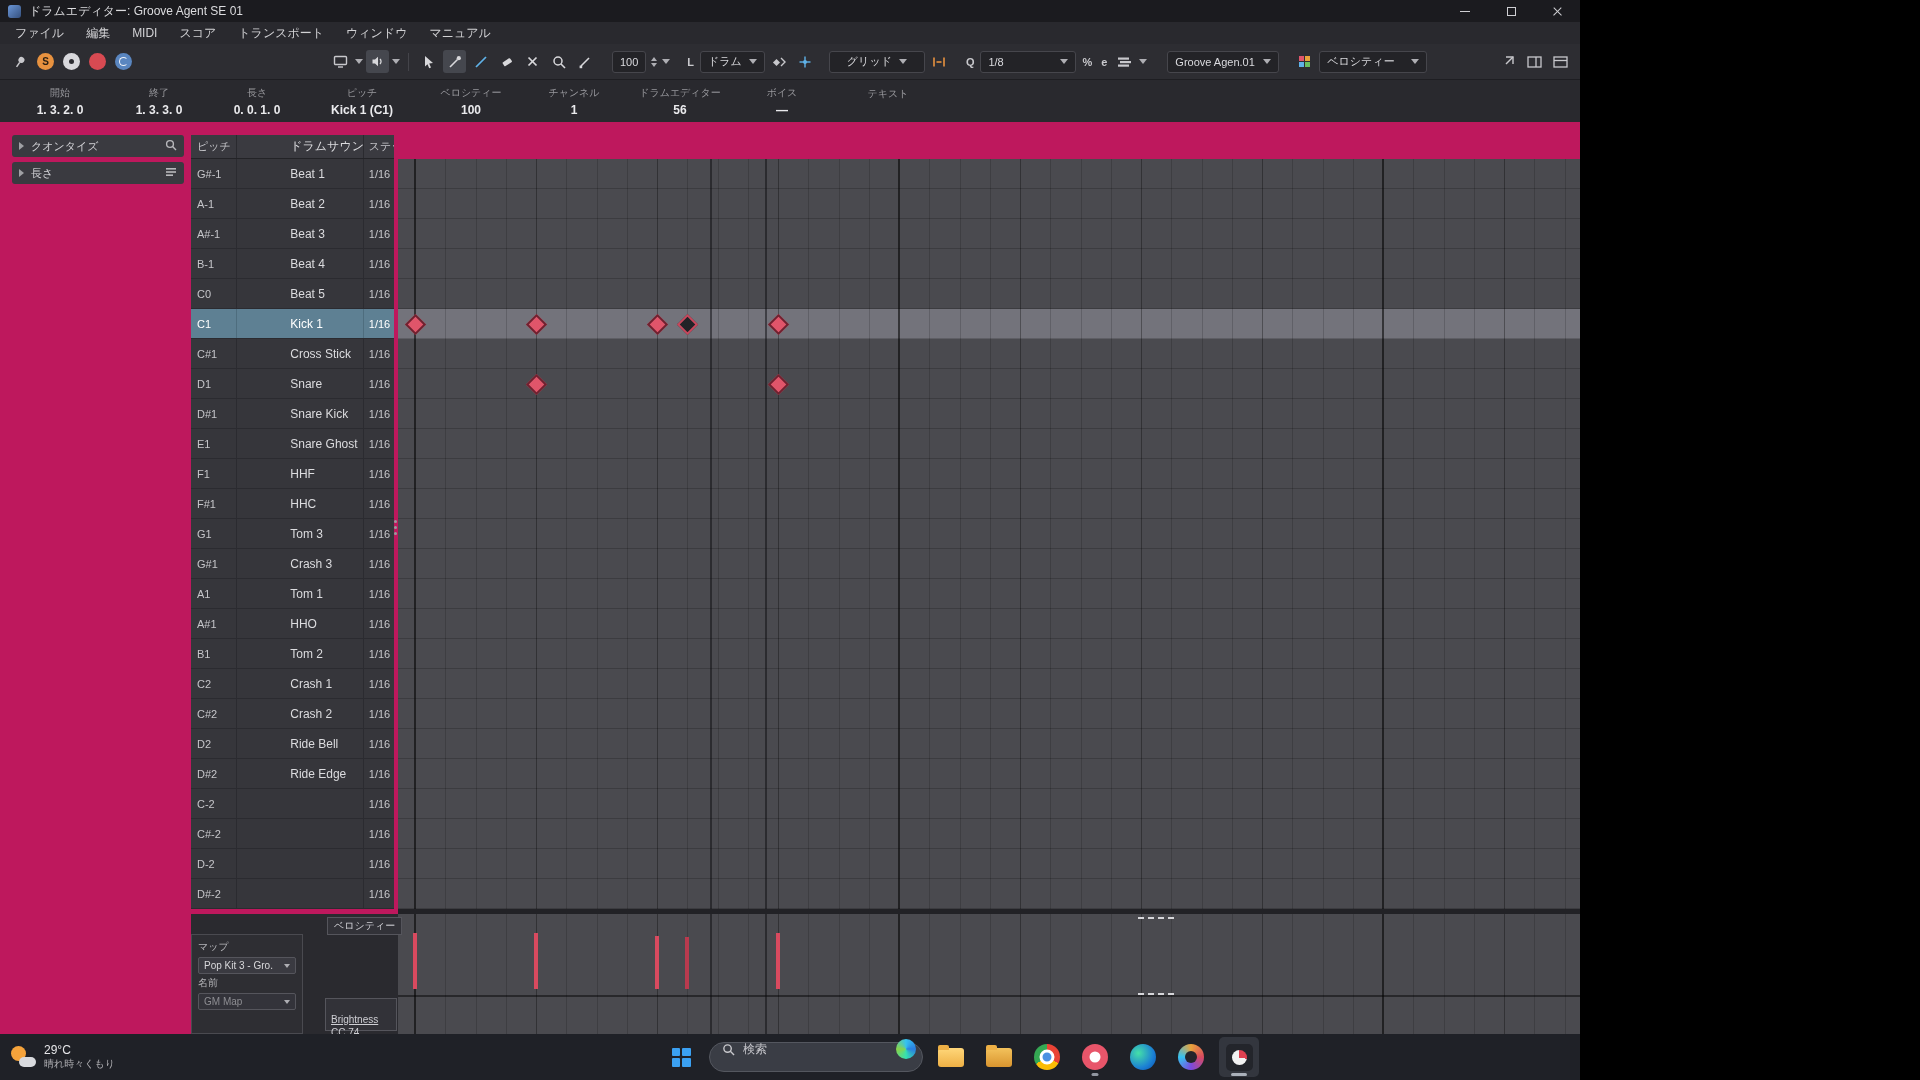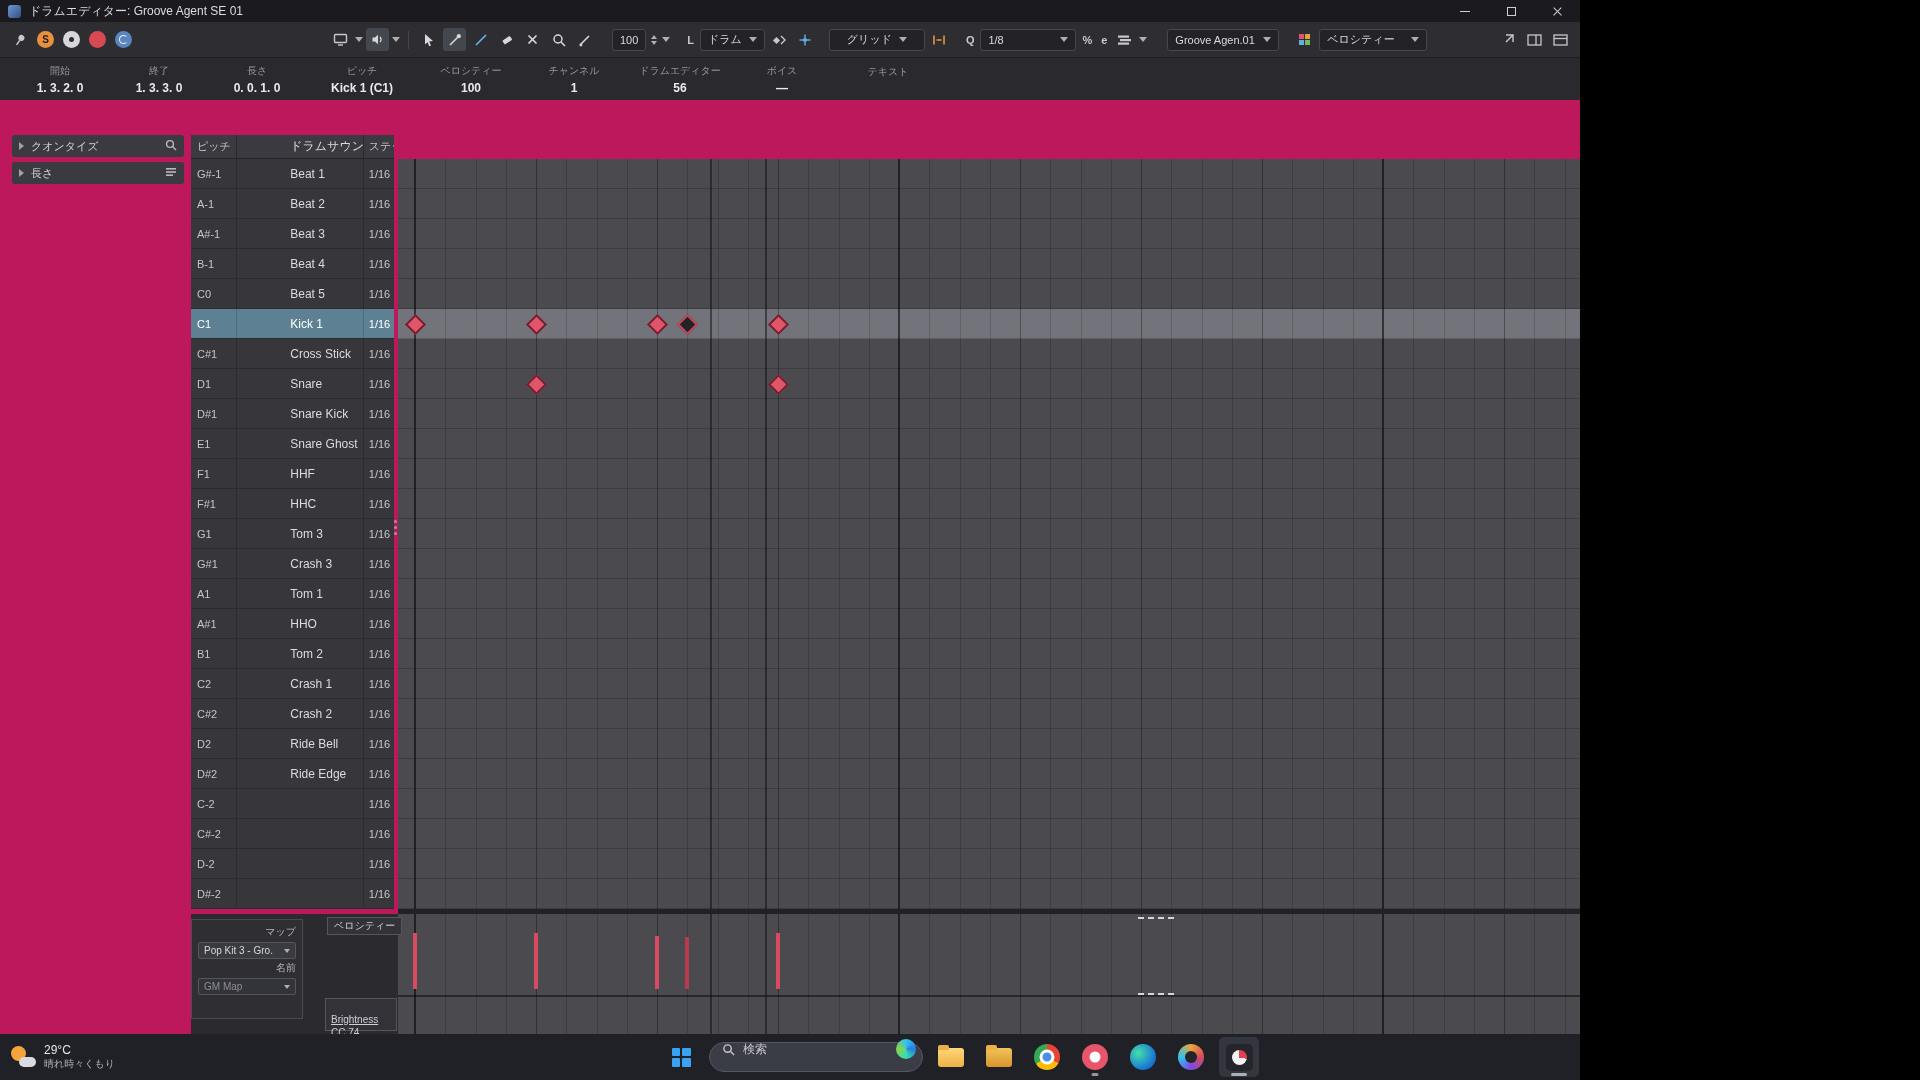--- a/index.html
+++ b/index.html
@@ -95,21 +95,21 @@
 
   
   .vscroll{position:absolute;left:1893px;top:135px;width:15px;height:899px;background:#26262a;border-left:1px solid #1a1a1e;}
   .vs-up{position:absolute;left:3px;top:6px;width:0;height:0;border-left:4.5px solid transparent;border-right:4.5px solid transparent;border-bottom:6px solid #8b8b90;}
   .vs-dn{position:absolute;left:3px;bottom:6px;width:0;height:0;border-left:4.5px solid transparent;border-right:4.5px solid transparent;border-top:6px solid #8b8b90;}
   .vs-thumb{position:absolute;left:3px;top:672px;width:8px;height:30px;border-radius:4px;background:#87878d;}
   .vs-knob{position:absolute;left:2px;top:748px;width:10px;height:10px;border-radius:50%;background:#e4e4e8;}
 
   
   .bl-strip{position:absolute;left:191px;top:914px;width:207px;height:120px;background:#2a2a2f;}
-  .map-box{position:absolute;left:0;top:5px;width:112px;height:100px;border:1px solid #4a4a50;background:#2e2e33;padding:3px 6px;text-align:right;}
+  .map-box{position:absolute;left:0;top:20px;width:112px;height:100px;border:1px solid #4a4a50;background:#2e2e33;padding:3px 6px;}
   .mb-label{font-size:10px;color:#b4b4b8;margin:2px 0 3px;}
   .mb-select{height:17px;background:#3a3a41;border:1px solid #55555c;border-radius:2px;display:flex;align-items:center;justify-content:space-between;padding:0 5px;font-size:10px;color:#d8d8db;white-space:nowrap;overflow:hidden;}
   .mb-select.dim{color:#8d8d92;background:#33333a;}
   .mb-select .caret{border-top-width:4px;border-left-width:3.5px;border-right-width:3.5px;}
   .vel-chip{position:absolute;left:136px;top:3px;height:18px;display:flex;align-items:center;gap:5px;padding:0 6px;border:1px solid #55555c;background:#323238;font-size:10px;color:#cfcfd4;white-space:nowrap;z-index:2;}
   .cc-chip{position:absolute;left:134px;top:84px;width:72px;height:33px;border:1px solid #55555c;background:#323238;font-size:10px;color:#cfcfd4;padding:14px 5px;line-height:13px;text-decoration:underline;}
 
   
   .taskbar{position:absolute;left:0;bottom:0;width:1920px;height:46px;background:#1f2127;display:flex;align-items:center;z-index:20;}
   .tk-weather{position:absolute;left:10px;display:flex;align-items:center;gap:8px;}
@@ -162,20 +162,29 @@
         </div>
       <div class="win-btn">
           <span class="ic-max"></span>
         </div>
       <div class="win-btn">
           <span class="ic-close"></span>
         </div>
     </div>
   </div>
 
+  <div class="menubar" id="menubar">
+      <span class="menu-item">ファイル</span>
+      <span class="menu-item">編集</span>
+      <span class="menu-item">MIDI</span>
+      <span class="menu-item">スコア</span>
+      <span class="menu-item">トランスポート</span>
+      <span class="menu-item">ウィンドウ</span>
+      <span class="menu-item">マニュアル</span>
+    </div>
 
   <div class="toolbar">
     <div class="tbi">
       <svg width="14" height="14" viewBox="0 0 14 14">
           <g transform="rotate(35 7 7)">
             <circle cx="7" cy="4.5" r="3" fill="#c8c8cc"></circle>
             <line x1="7" y1="7.5" x2="7" y2="13" stroke="#c8c8cc" stroke-width="1.5"></line>
           </g>
         </svg>
     </div>

